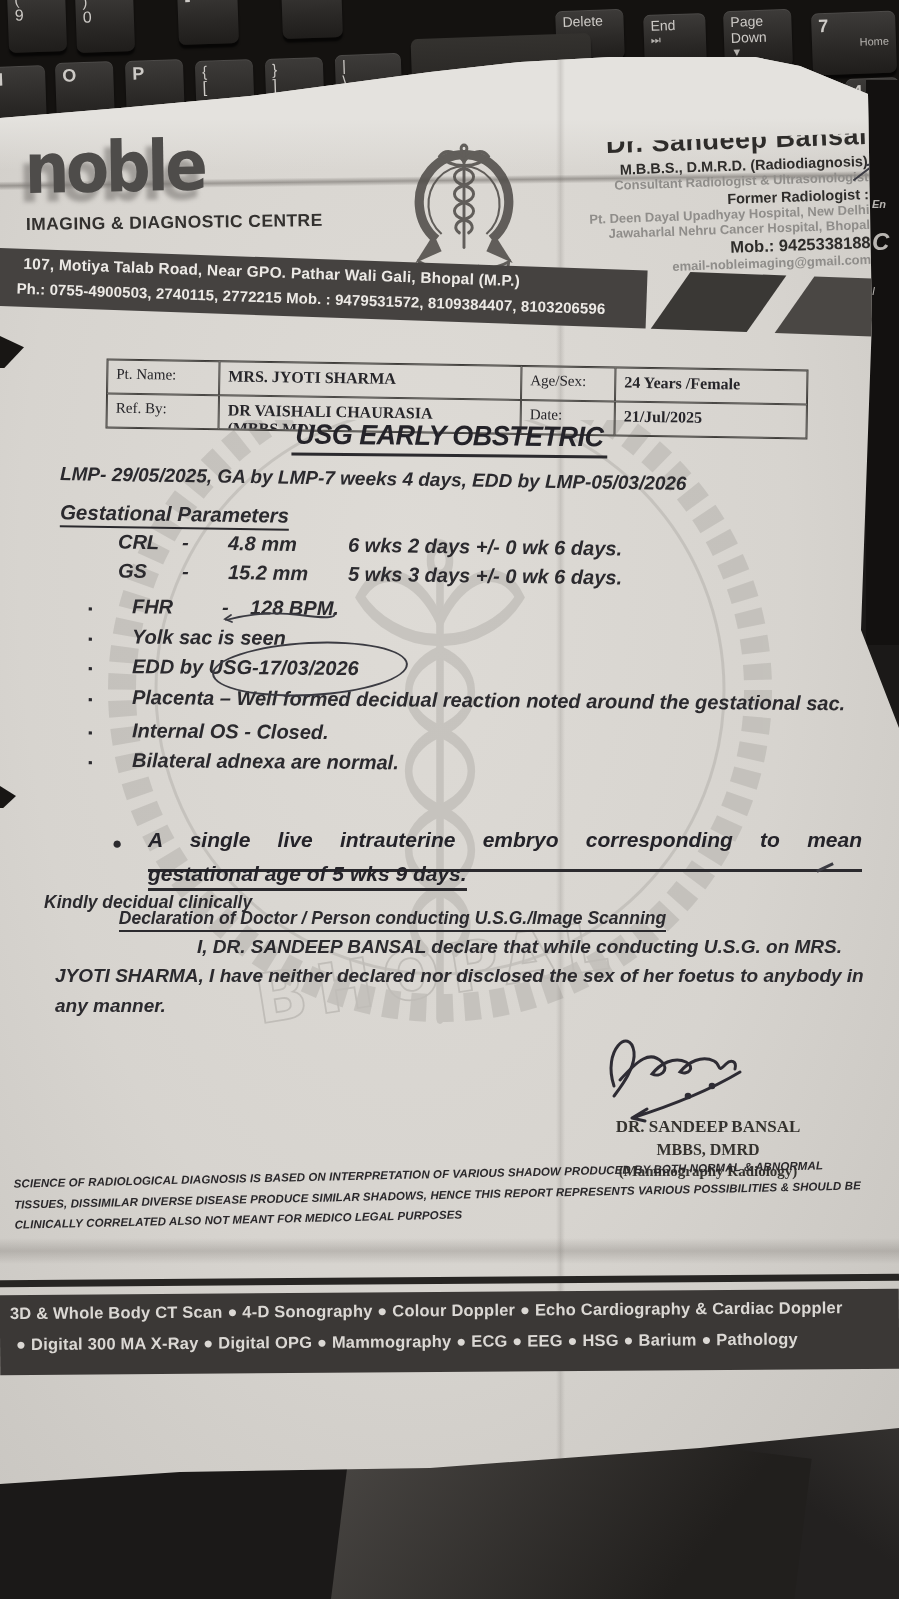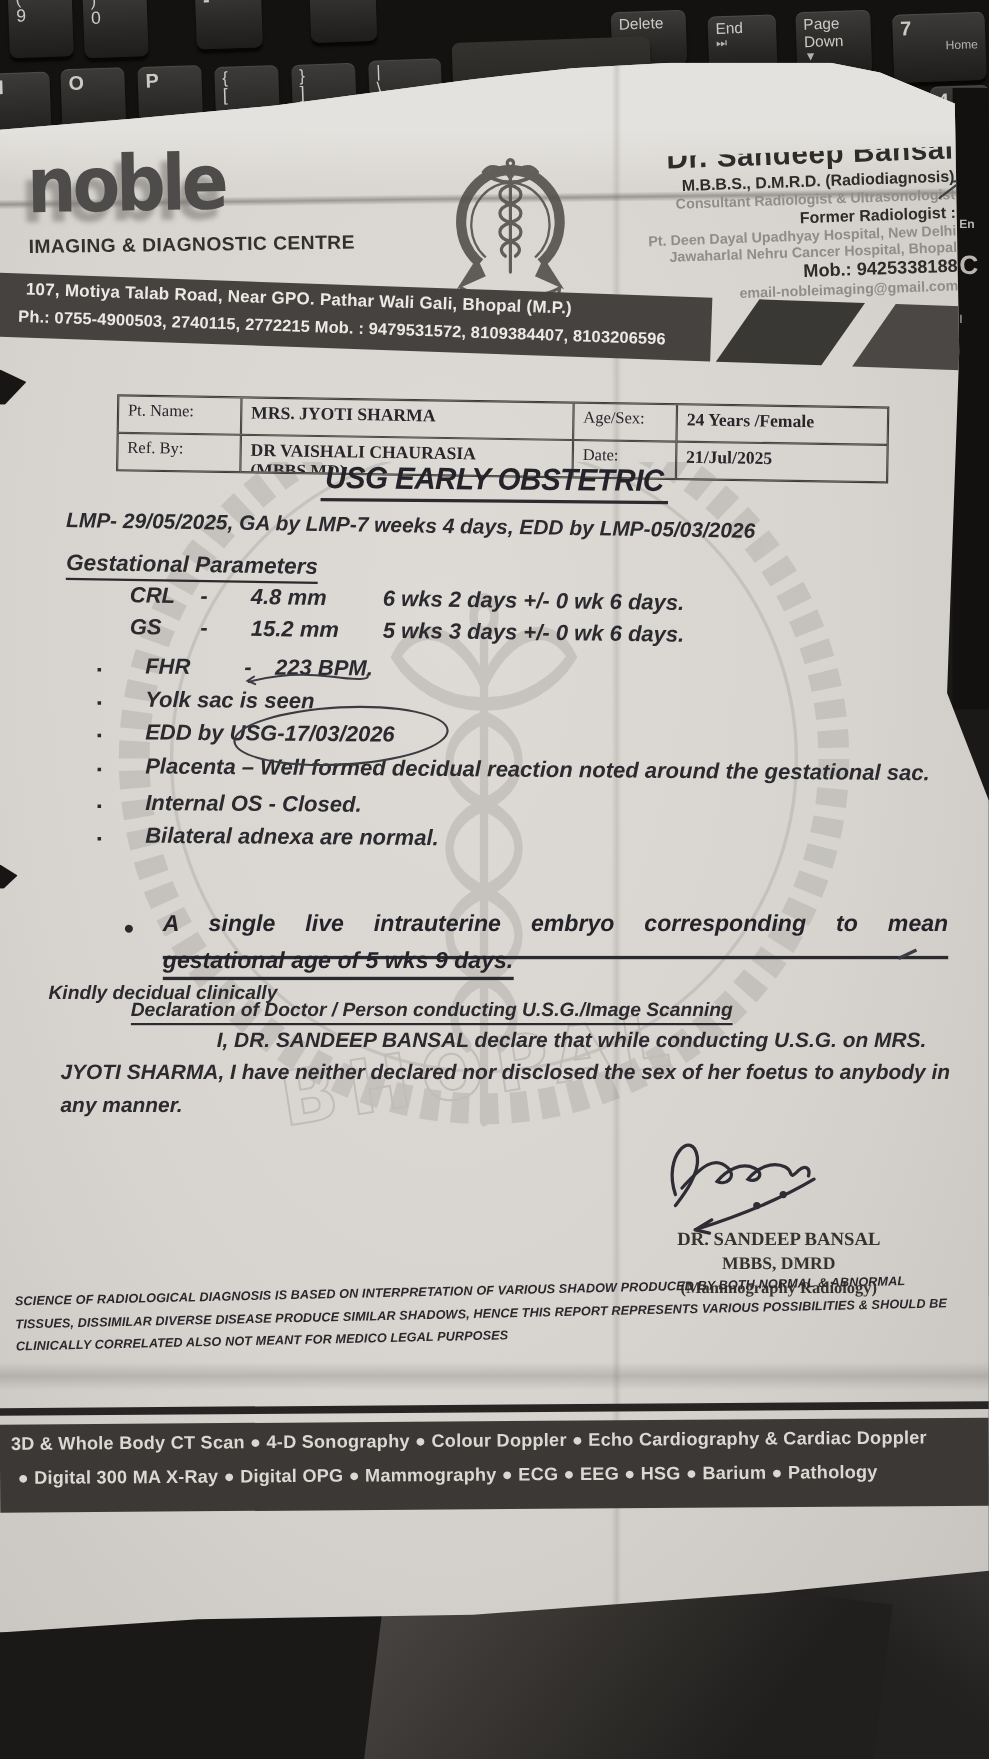--- a/index.html
+++ b/index.html
@@ -11,21 +11,21 @@
        border-radius:7px;box-shadow:0 4px 2px rgba(0,0,0,.65), inset 0 1px 0 rgba(255,255,255,.08);
        color:#cdcac6;transform:rotate(-2deg);padding:3px 7px;box-sizing:border-box;}
   .key .ktop{display:block;font-size:15px;line-height:1.05;}
   .key .kbot{display:block;font-size:16px;line-height:1.05;}
   .key .kbig{display:block;font-size:18px;font-weight:bold;}
   .key .knav{display:block;font-size:14px;line-height:1.15;}
   .key .ksub{display:block;font-size:11px;opacity:.85;}
   .key-wide{position:absolute;background:linear-gradient(180deg,#34322f,#201e1c);border-radius:7px;
             box-shadow:0 4px 2px rgba(0,0,0,.6);transform:rotate(-2deg);}
   .kb-right{position:absolute;left:866px;top:80px;width:33px;height:565px;background:#131110;color:#b9b6b2;}
-  .kb-right span{position:absolute;left:6px;}
+  .kb-right span{position:absolute;left:6px;font-style:italic;}
   
   .fold-a{position:absolute;left:340px;top:1430px;width:460px;height:220px;transform:rotate(7deg);
           background:linear-gradient(120deg,#4a4744,#211f1d 72%);}
   .fold-b{position:absolute;left:700px;top:1170px;width:280px;height:460px;transform:rotate(14deg);
           background:linear-gradient(200deg,#55524e,#232120 70%);}
   
   .paper{position:absolute;left:0;top:0;width:899px;height:1492px;
     background:radial-gradient(ellipse at 45% 38%,#dedbd6 0%,#d7d4cf 55%,#c7c4bf 100%);
     clip-path:polygon(0px 118px,120px 108px,250px 96px,370px 80px,430px 72px,520px 62px,
       610px 57px,755px 57px,800px 66px,868px 94px,872px 320px,861px 630px,899px 728px,
@@ -285,21 +285,21 @@
       <span class="pn">GS</span>
       <span class="pd">-</span>
       <span class="pv">15.2 mm</span>
       <span>5 wks 3 days +/- 0 wk 6 days.</span>
     </div>
 
     <div class="brow ink" style="top:596px">
       <span class="bl">▪</span>
       <span class="fn">FHR</span>
       <span class="fd">-</span>
-      <span>223 BPM.</span>
+      <span>128 BPM.</span>
     </div>
     <div class="brow ink" style="top:626px">
       <span class="bl">▪</span>
       <span class="bt">Yolk sac is seen</span>
     </div>
     <div class="brow ink" style="top:656px">
       <span class="bl">▪</span>
       <span class="bt">EDD by USG-17/03/2026</span>
     </div>
     <div class="brow ink" style="top:689px">

